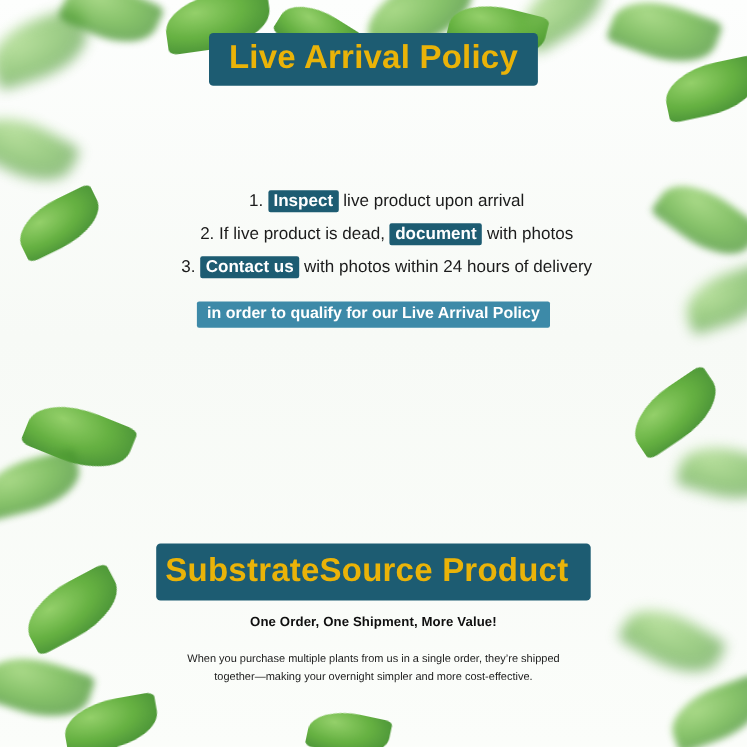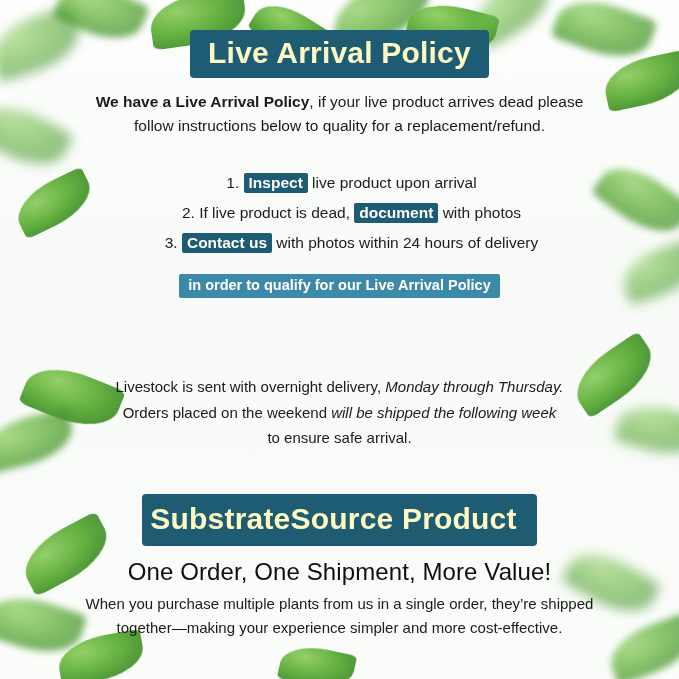--- a/index.html
+++ b/index.html
@@ -35,21 +35,21 @@
     background: radial-gradient(ellipse at 30% 30%, #8fce63 0%, #5fae39 45%, #2f7a25 100%);
   }
   .leaf.soft .blade { filter: blur(3.5px); opacity: .75; }
   .leaf.softer .blade { filter: blur(6px); opacity: .6; }
   .leaf.sharp .blade { filter: blur(0.6px); opacity: .95; }
 
   
   .banner {
     display: inline-block;
     background: #1d5c72;
-    color: #fef9c3;
+    color: #eab308;
     font-weight: bold;
     letter-spacing: .2px;
     border-radius: 4px;
   }
   .banner.h1 {
     font-size: 30px;
     padding: 7px 18px 9px 18px;
     line-height: 1.05;
   }
   .banner.h2 {
@@ -101,29 +101,29 @@
 
   .shipping {
     font-size: 15px;
     line-height: 1.7;
     text-align: center;
     color: #1b1b1b;
   }
   .shipping em { font-style: italic; }
 
   .subhead {
-    font-size: 24px;
-    font-weight: normal;
+    font-size: 12px;
+    font-weight: bold;
     text-align: center;
     color: #0f0f0f;
     letter-spacing: .1px;
   }
 
   .outro {
-    font-size: 15px;
+    font-size: 10px;
     line-height: 1.6;
     text-align: center;
     color: #1b1b1b;
   }
 
   
   .block { position: absolute; left: 0; width: 679px; }
 </style>
 </head>
 <body>
@@ -200,25 +200,20 @@
       <div class="blade"></div>
     </div>
   <div class="leaf sharp" style="left:280px;top:648px;width:74px;height:38px;transform:rotate(12deg);">
       <div class="blade"></div>
     </div>
 
   <div class="block center" style="top:30px;">
     <span class="banner h1">Live Arrival Policy</span>
   </div>
 
-  <div class="block" style="top:90px;">
-    <p class="intro" style="margin:0 auto; width:530px;">
-      <span class="bold">We have a Live Arrival Policy</span><span>, if your live product arrives dead please follow instructions below to quality for a replacement/refund.</span>
-    </p>
-  </div>
 
   <div class="block" style="top:168px;padding-left:12px;">
     <ol class="steps">
       <li>
         <span>1.</span>
         <span></span><span class="hl">Inspect</span><span> live product upon arrival</span>
       </li>
       <li>
         <span>2.</span>
         <span>If live product is dead, </span><span class="hl">document</span><span> with photos</span>
@@ -229,36 +224,29 @@
       </li>
     </ol>
   </div>
 
   <div class="block center" style="top:274px;">
     <div>
       <span class="note-line">in order to qualify for our Live Arrival Policy</span>
     </div>
   </div>
 
-  <div class="block" style="top:374px;">
-    <p class="shipping" style="margin:0 auto; width:560px;">
-      <span>Livestock is sent with overnight delivery, </span><em>Monday through Thursday.</em><br>
-      <span>Orders placed on the weekend </span><em>will be shipped the following week</em><br>
-      <span>to ensure safe arrival.</span>
-    </p>
-  </div>
 
   <div class="block center" style="top:494px;">
     <span class="banner h2">SubstrateSource Product</span>
   </div>
 
   <div class="block" style="top:558px;">
     <div class="subhead">One Order, One Shipment, More Value!</div>
   </div>
 
   <div class="block" style="top:592px;">
     <p class="outro" style="margin:0 auto; width:540px;">
       <span>When you purchase multiple plants from us in a single order, they’re shipped</span><br>
-      <span>together—making your experience simpler and more cost-effective.</span>
+      <span>together—making your overnight simpler and more cost-effective.</span>
     </p>
   </div>
 
 </div>
 
 </body></html>

